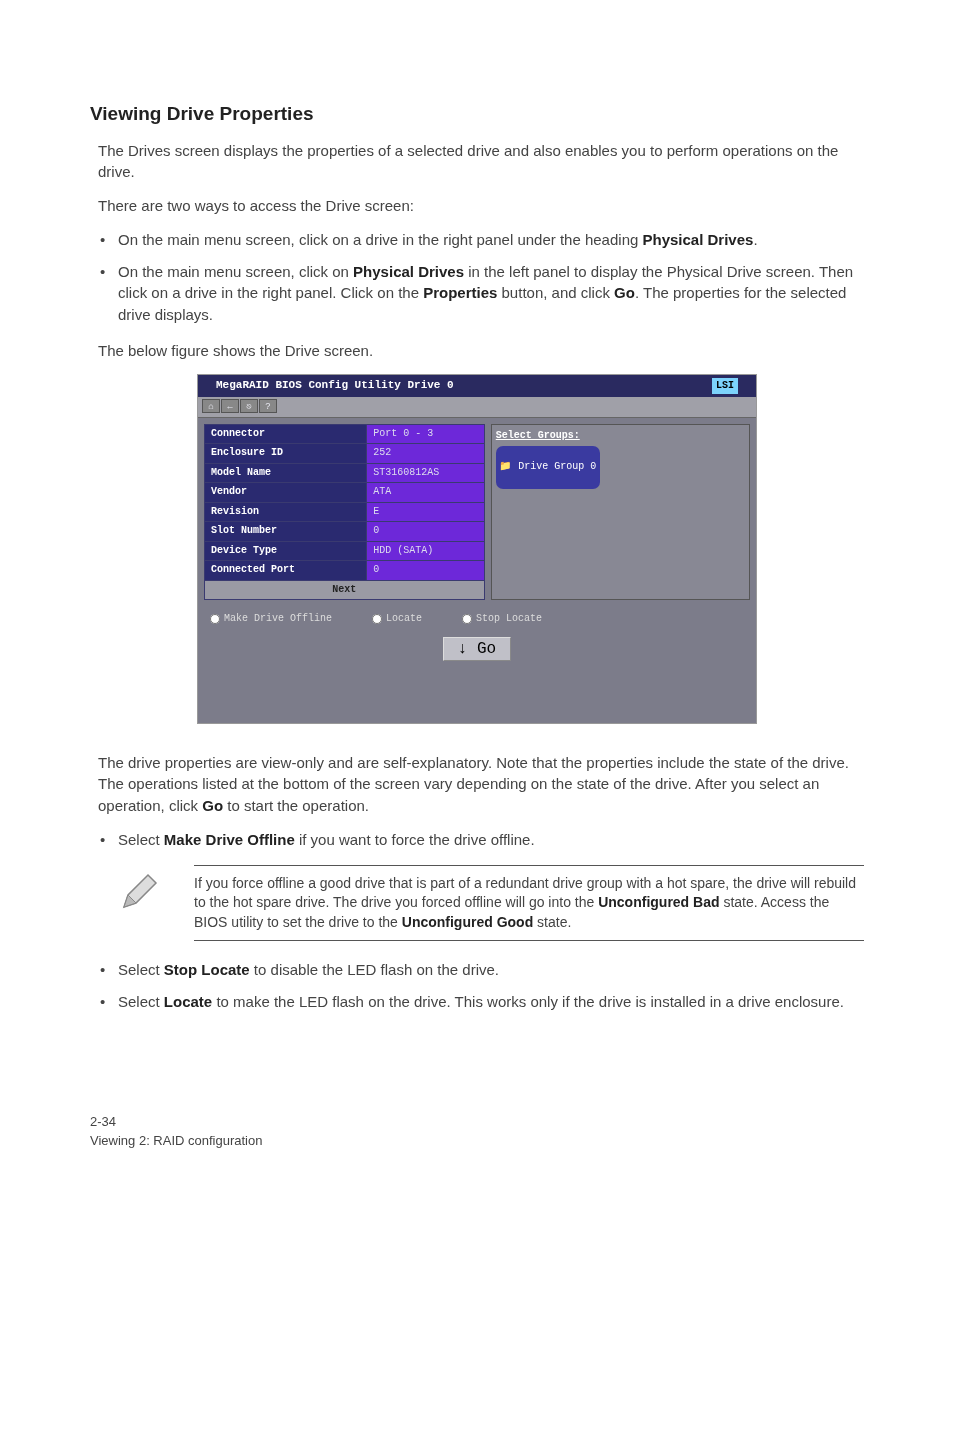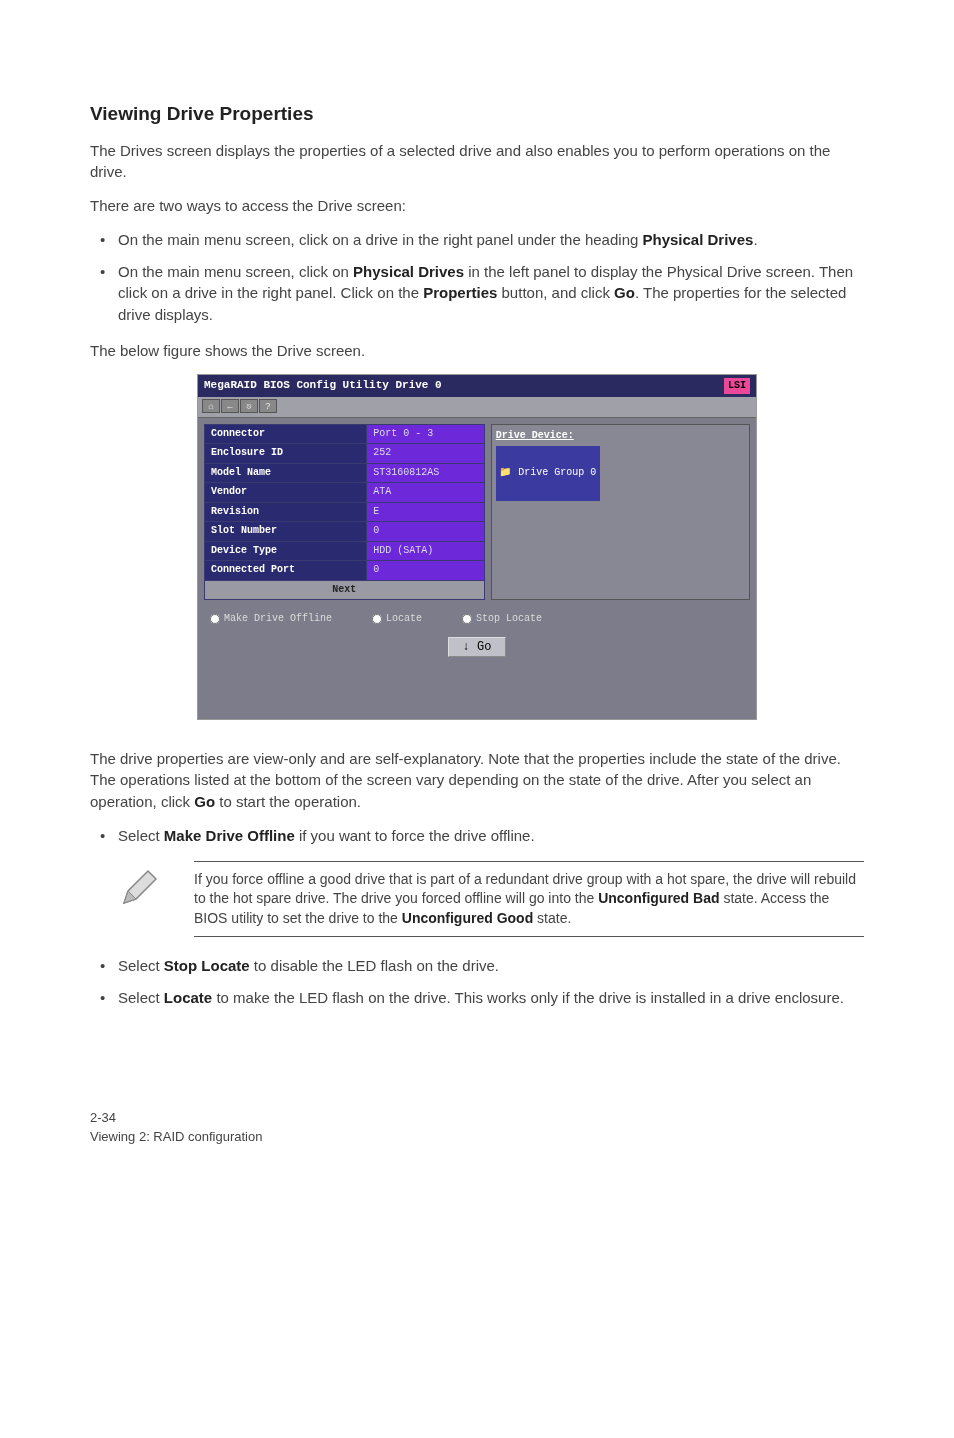--- a/index.html
+++ b/index.html
@@ -12,47 +12,47 @@
       color: #333;
       font-size: 15px;
       line-height: 1.45;
     }
     h2 {
       font-size: 19px;
       font-weight: bold;
       margin-bottom: 12px;
       color: #222;
     }
-    p { margin-bottom: 12px; color: #444; }
+    p { margin-bottom: 12px; color: #444; margin-left: 8px; }
     ul { list-style: none; margin-bottom: 14px; }
     ul li { position: relative; padding-left: 28px; margin-bottom: 10px; color: #444; }
     ul li::before { content: "•"; position: absolute; left: 10px; color: #444; }
     b { font-weight: bold; color: #222; }
 
     .screenshot {
       width: 560px;
       margin: 10px auto 28px auto;
       border: 1px solid #999;
       background: #7c7c8a;
       font-family: "Courier New", monospace;
       font-size: 10px;
       color: #e8e8f0;
     }
     .shot-title {
       background: #2a2a60;
       color: #fff;
-      padding: 3px 6px;
+      padding: 3px 18px;
       font-weight: bold;
       font-size: 11px;
       display: flex;
       justify-content: space-between;
       align-items: center;
     }
     .shot-title .lsi {
-      background: #ec4899;
+      background: #7dd3fc;
       color: #000;
       padding: 1px 4px;
       font-size: 10px;
       font-weight: bold;
     }
     .shot-toolbar {
       background: #a0a0a8;
       padding: 2px 4px;
       border-bottom: 1px solid #666;
     }
@@ -99,42 +99,43 @@
     .drive-groups {
       width: 48%;
       border: 1px solid #555;
       background: #888894;
       padding: 4px;
     }
     .drive-groups .dg-header { color: #fff; font-weight: bold; margin-bottom: 3px; text-decoration: underline; }
     .drive-groups .dg-item {
       background: #3a3aa0;
       color: #fff;
-      padding: 20px 4px;
+      padding: 14px 4px;
       font-size: 10px;
       display: inline-block;
+      border-radius: 7px;
     }
     .radio-row {
       padding: 6px 12px;
       display: flex;
       gap: 40px;
       color: #ddd;
       font-size: 10px;
     }
     .radio-row label { display: flex; align-items: center; gap: 4px; }
     .radio-row input { width: 10px; height: 10px; }
     .go-row {
       text-align: center;
       padding: 4px;
     }
     .go-row button, .nav-row button {
       background: #c0c0c8;
       border: 1px outset #ddd;
       padding: 2px 14px;
-      font-size: 12px;
+      font-size: 16px;
       font-family: inherit;
     }
     .nav-row {
       display: flex;
       justify-content: space-between;
       padding: 8px 12px;
     }
     .shot-footer { height: 58px; background: #7c7c8a; }
 
     .note-box {
@@ -229,21 +230,21 @@
       <tr>
             <td>Connected Port</td>
             <td>0</td>
           </tr>
       <tr class="next-row">
             <td colspan="2">Next</td>
           </tr>
     </tbody>
       </table>
     <div class="drive-groups">
-      <div class="dg-header">Drive Device:</div>
+      <div class="dg-header">Select Groups:</div>
       <div class="dg-item">📁 <span>Drive Group 0</span></div>
     </div>
   </div>
   <div class="radio-row">
     <label>
         <input type="radio" style="">
         <span>Make Drive Offline</span>
       </label>
     <label>
         <input type="radio" style="">

